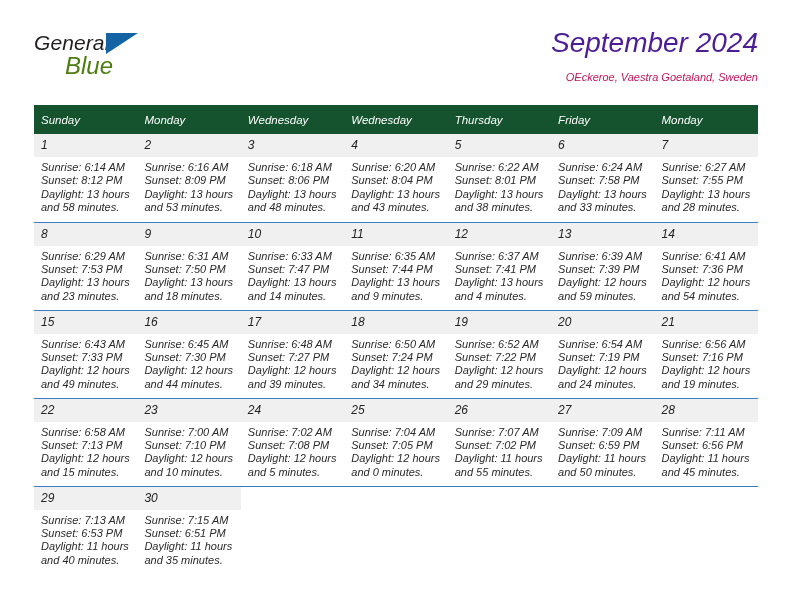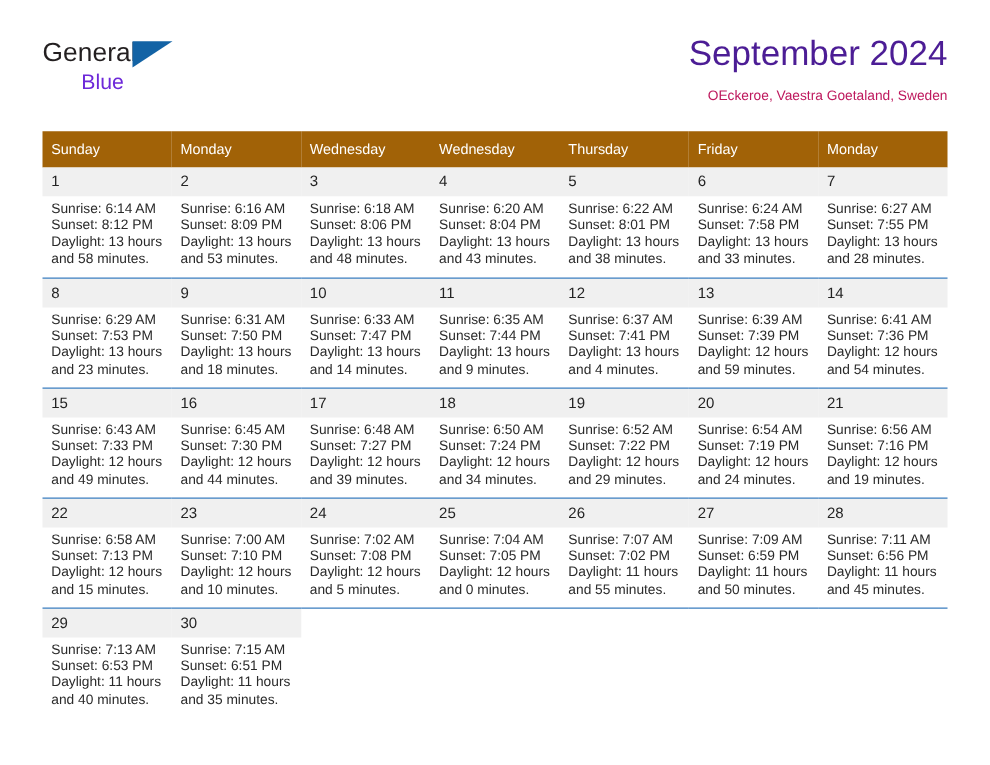--- a/index.html
+++ b/index.html
@@ -13,20 +13,21 @@
     font-family: "Liberation Sans", sans-serif;
     color: #000000;
     overflow: hidden;
   }
 
   .page {
     position: relative;
     width: 792px;
     height: 612px;
     box-sizing: border-box;
+    font-style: italic;
   }
 
   
   .header {
     position: absolute;
     left: 34px;
     top: 26px;
     right: 34px;
     height: 68px;
   }
@@ -40,23 +41,23 @@
   }
   .brand-line1 {
     position: relative;
     font-size: 21px;
     line-height: 23px;
     color: #231f20;
     letter-spacing: 0.1px;
     height: 23px;
   }
   .brand-line2 {
-    font-size: 17px;
+    font-size: 24px;
     line-height: 23px;
-    color: #6d28d9;
+    color: #4d7c0f;
     padding-left: 31px;
     height: 23px;
   }
   .brand-flag {
     position: absolute;
     left: 72px;
     top: 2px;
     width: 0;
     height: 0;
     border-left: 32px solid #1363a5;
@@ -88,21 +89,21 @@
   .calendar {
     position: absolute;
     left: 34px;
     top: 105px;
     width: 724px;
     border-collapse: collapse;
     table-layout: fixed;
   }
 
   .dow-row th {
-    background: #a16207;
+    background: #14532d;
     color: #ffffff;
     font-size: 11.5px;
     font-weight: normal;
     text-align: left;
     padding: 5px 0 5px 7px;
     height: 19px;
     vertical-align: middle;
     border: none;
   }
 

